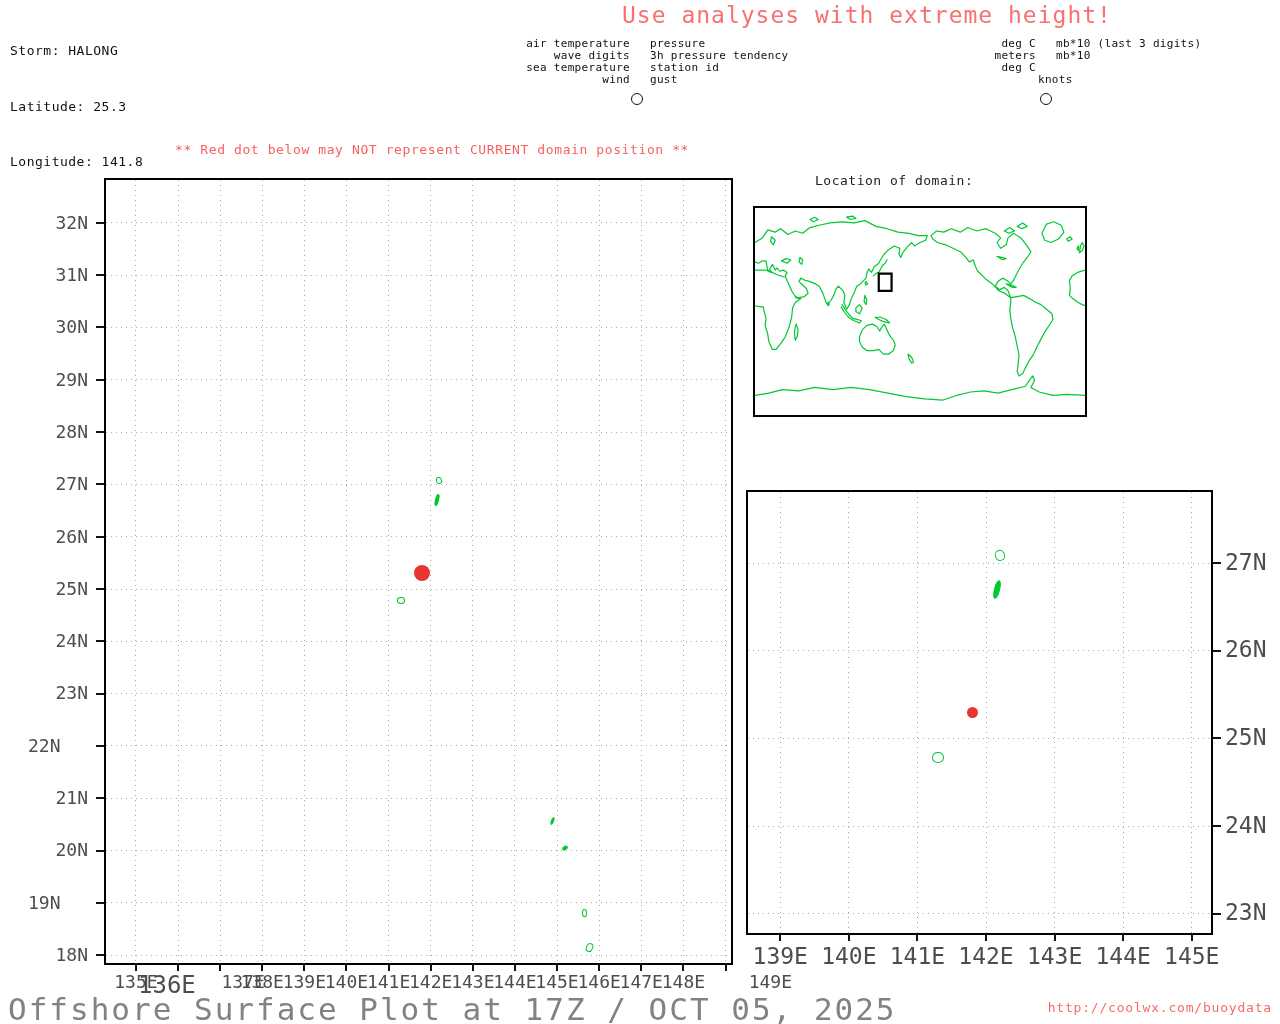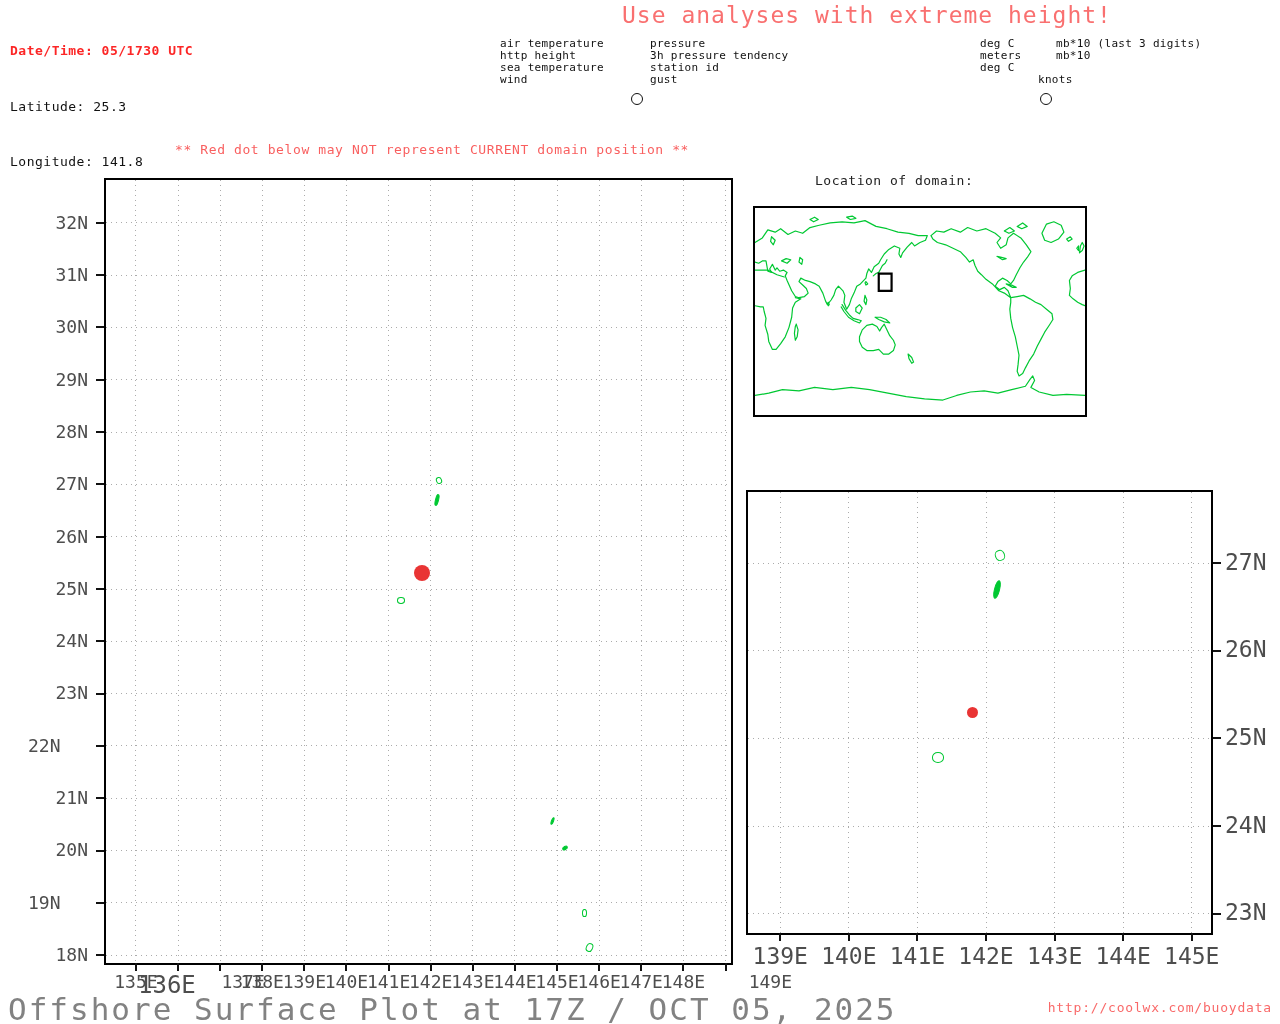--- a/index.html
+++ b/index.html
@@ -12,21 +12,21 @@
   
   #info-block{left:10px;top:5px;font-size:13px;line-height:18.5px;letter-spacing:0.5px;white-space:pre;}
   .salmon{color:#f96969;}
   .boldred{color:#fc2626;font-weight:bold;}
   #caution{left:622px;top:2px;font-size:23px;letter-spacing:1px;color:#f97070;white-space:nowrap;}
   
   .legend{top:38px;font-size:11px;line-height:12px;letter-spacing:0.3px;}
   #station-legend{left:500px;width:310px;}
   #units-legend{left:980px;width:260px;}
   .lrow{display:flex;}
-  .lcol1{white-space:pre;}
+  .lcol1{text-align:right;white-space:pre;}
   #station-legend .lcol1{width:130px;}
   #units-legend .lcol1{width:56px;}
   .lgap{width:20px;}
   .lcol2{text-align:left;white-space:pre;}
   .shift-left{position:relative;left:-18px;}
   .legend-circle{position:absolute;width:10px;height:10px;border:1.5px solid #111;border-radius:50%;top:55px;background:#fff;}
   #station-legend .legend-circle{left:131px;}
   #units-legend .legend-circle{left:60px;}
   #warning{left:175px;top:142px;font-size:13px;letter-spacing:0.6px;color:#f95f5f;white-space:nowrap;}
   
@@ -41,35 +41,35 @@
   #domain-map-title{left:815px;top:173px;font-size:13px;letter-spacing:0.5px;color:#222;white-space:nowrap;}
   #world-map-box{left:753px;top:206px;width:330px;height:207px;border:2px solid #000;box-sizing:content-box;background:#fff;}
   
   #footer-title{left:8px;top:991px;font-size:31px;letter-spacing:2px;color:#828282;white-space:nowrap;}
   #footer-url{right:8px;top:1000px;font-size:13px;letter-spacing:0.8px;color:#f96969;white-space:nowrap;text-decoration:none;}
 </style>
 </head>
 <body>
 
 <div class="abs" id="info-block">
-  <div class="boldred">Date/Time: 05/1730 UTC</div>
+  <div>Storm: HALONG</div>
   <div>Latitude: 25.3</div>
   <div>Longitude: 141.8</div>
 </div>
 
 <div class="abs" id="caution">Use analyses with extreme height!</div>
 
 <div class="abs legend" id="station-legend">
   <div class="lrow">
     <span class="lcol1">air temperature</span>
       <span class="lgap"></span>
       <span class="lcol2">pressure</span>
   </div>
   <div class="lrow">
-    <span class="lcol1">http height</span>
+    <span class="lcol1">wave digits</span>
       <span class="lgap"></span>
       <span class="lcol2">3h pressure tendency</span>
   </div>
   <div class="lrow">
     <span class="lcol1">sea temperature</span>
       <span class="lgap"></span>
       <span class="lcol2">station id</span>
   </div>
   <div class="lrow">
     <span class="lcol1">wind</span>

